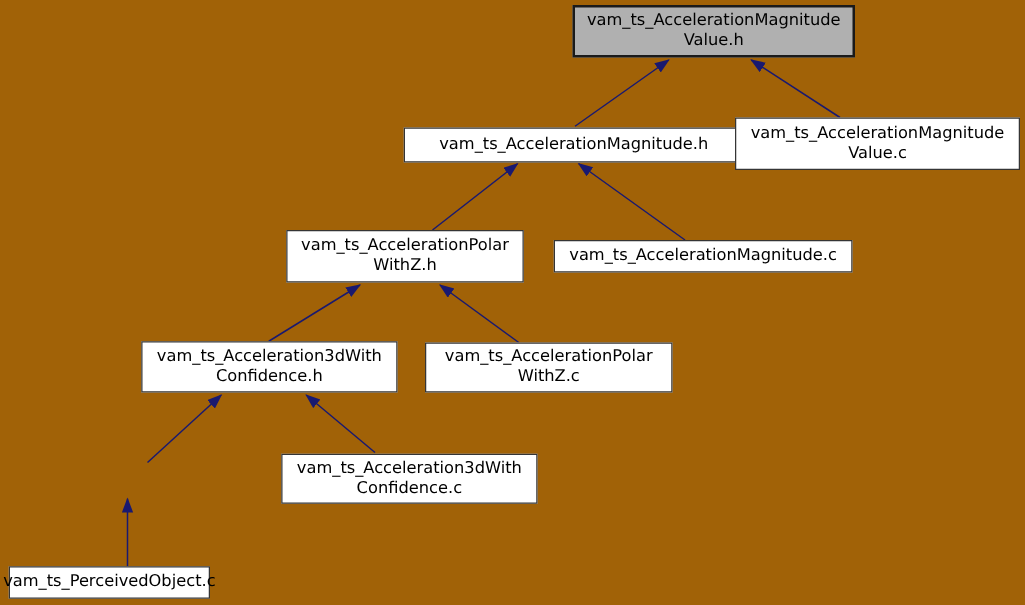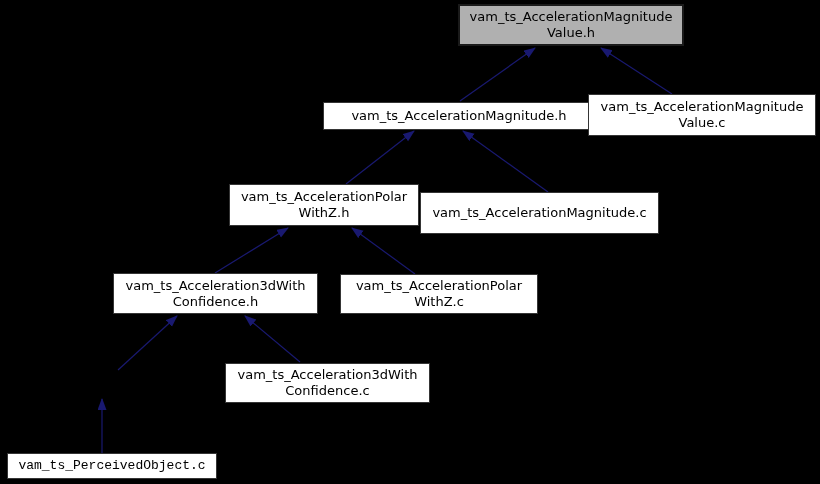--- a/index.html
+++ b/index.html
@@ -4,21 +4,21 @@
 <style>
   html, body {
     margin: 0;
     padding: 0;
     background: #ffffff;
   }
   .canvas {
     position: relative;
     width: 820px;
     height: 484px;
-    background: #000000;
+    background: #a16207;
     font-family: "DejaVu Sans", "Liberation Sans", sans-serif;
     overflow: hidden;
   }
   .edges-svg {
     position: absolute;
     left: 0;
     top: 0;
     width: 820px;
     height: 484px;
     z-index: 1;
@@ -74,27 +74,27 @@
 Value.h</div>
 
   <div class="node" style="left:323px; top:102px; width:272px; height:28px;">vam_ts_AccelerationMagnitude.h</div>
 
   <div class="node" style="left:588px; top:94px; width:228px; height:42px;">vam_ts_AccelerationMagnitude
 Value.c</div>
 
   <div class="node" style="left:229px; top:184px; width:190px; height:42px;">vam_ts_AccelerationPolar
 WithZ.h</div>
 
-  <div class="node" style="left:420px; top:192px; width:239px; height:42px;">vam_ts_AccelerationMagnitude.c</div>
+  <div class="node" style="left:443px; top:192px; width:239px; height:26px;">vam_ts_AccelerationMagnitude.c</div>
 
   <div class="node" style="left:113px; top:273px; width:205px; height:41px;">vam_ts_Acceleration3dWith
 Confidence.h</div>
 
   <div class="node" style="left:340px; top:274px; width:198px; height:40px;">vam_ts_AccelerationPolar
 WithZ.c</div>
 
 
   <div class="node" style="left:225px; top:363px; width:205px; height:40px;">vam_ts_Acceleration3dWith
 Confidence.c</div>
 
-  <div class="node" style="left:7px; top:453px; width:210px; height:26px;font-family:Liberation Mono, monospace;">vam_ts_PerceivedObject.c</div>
+  <div class="node" style="left:7px; top:453px; width:161px; height:26px;">vam_ts_PerceivedObject.c</div>
 
 </div>
 
 </body></html>

